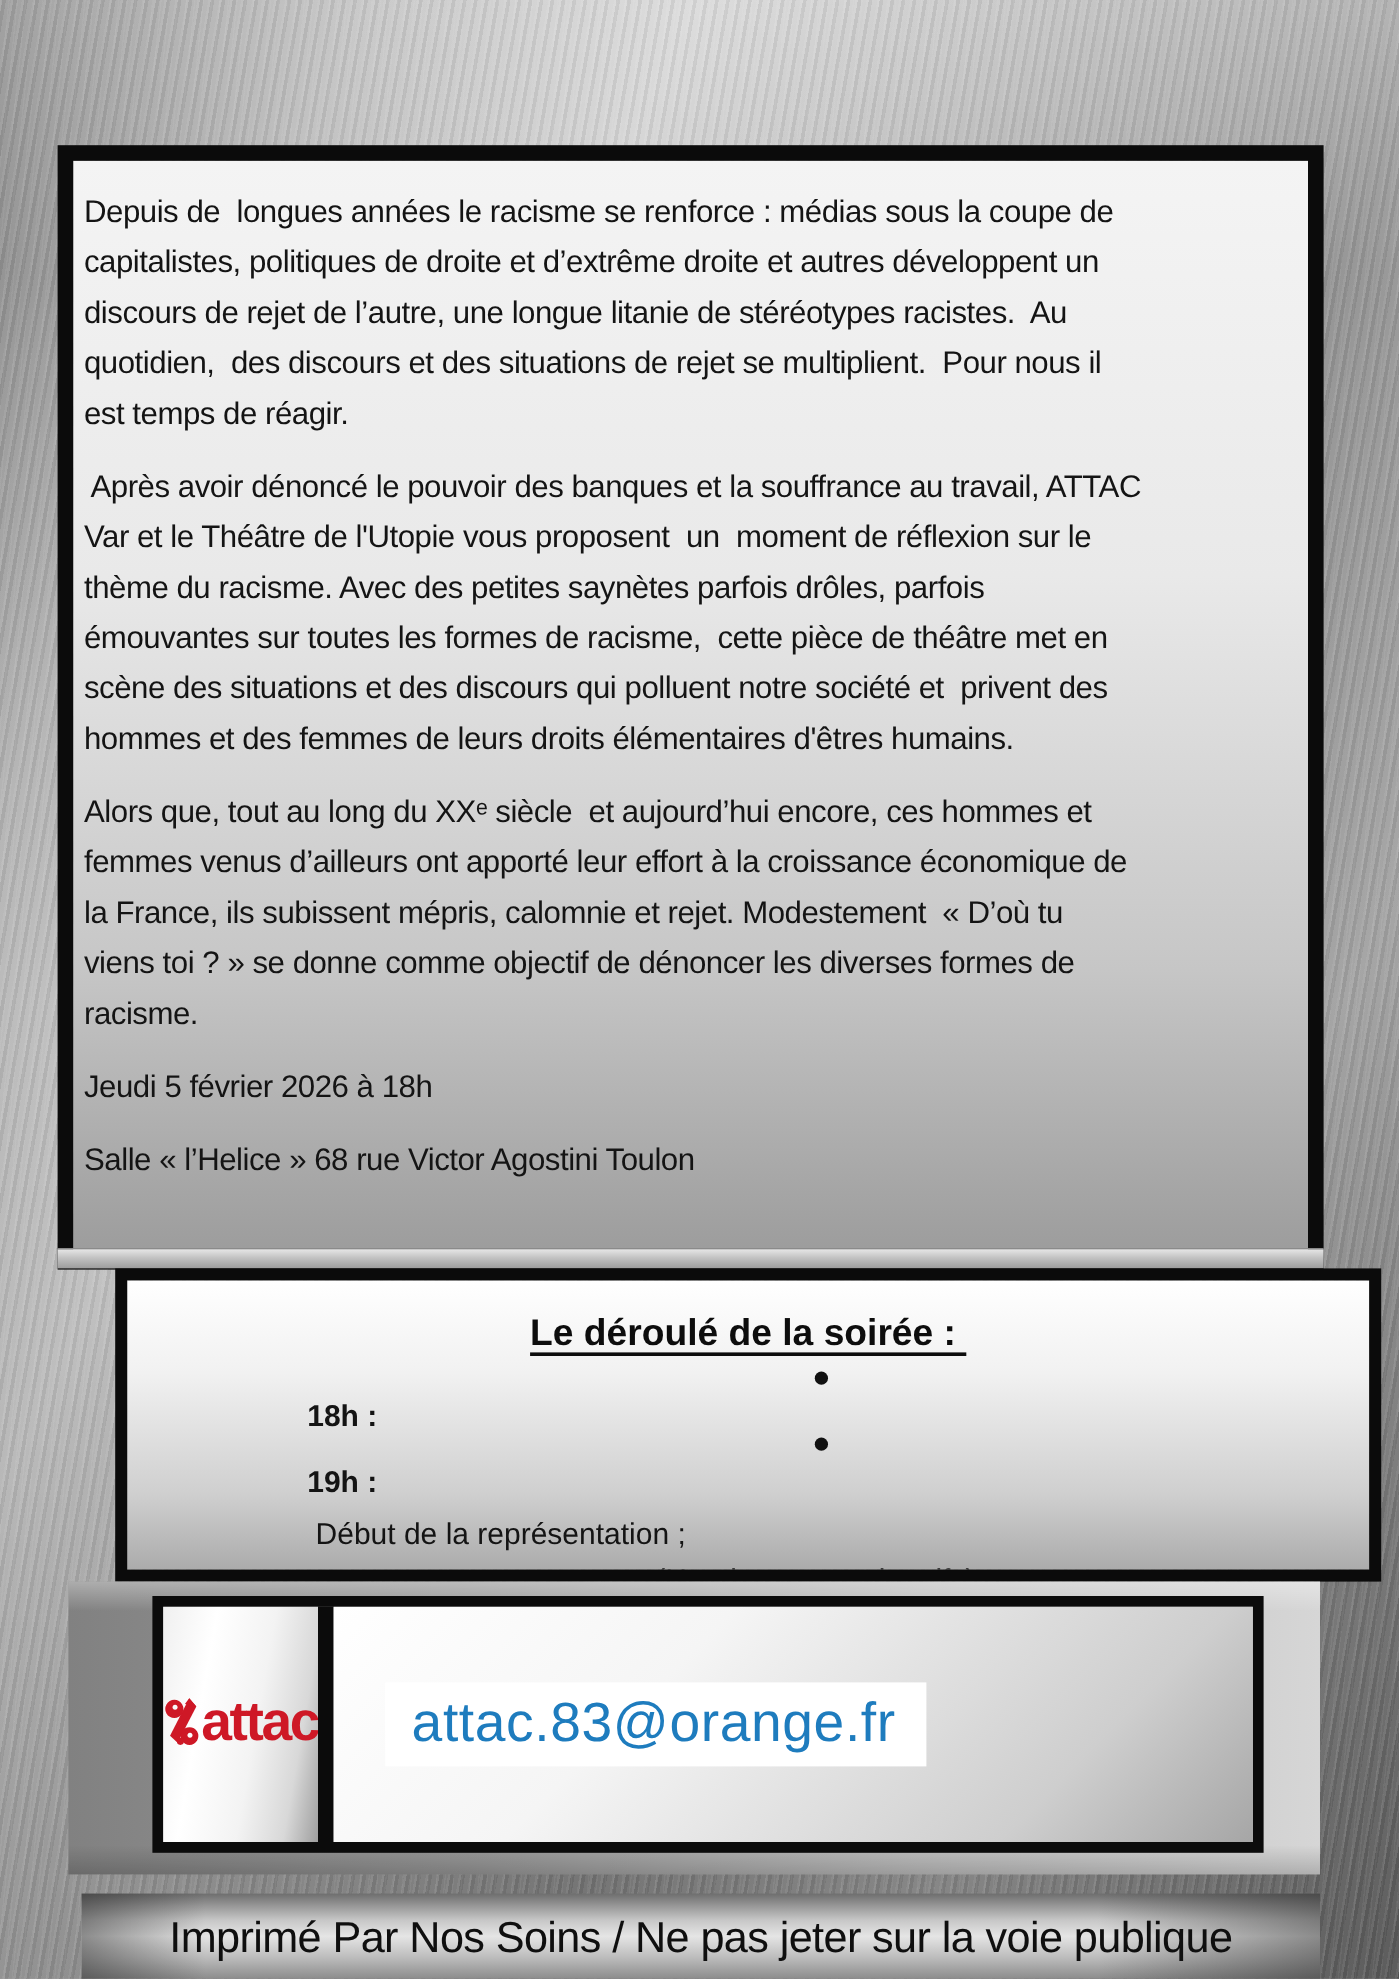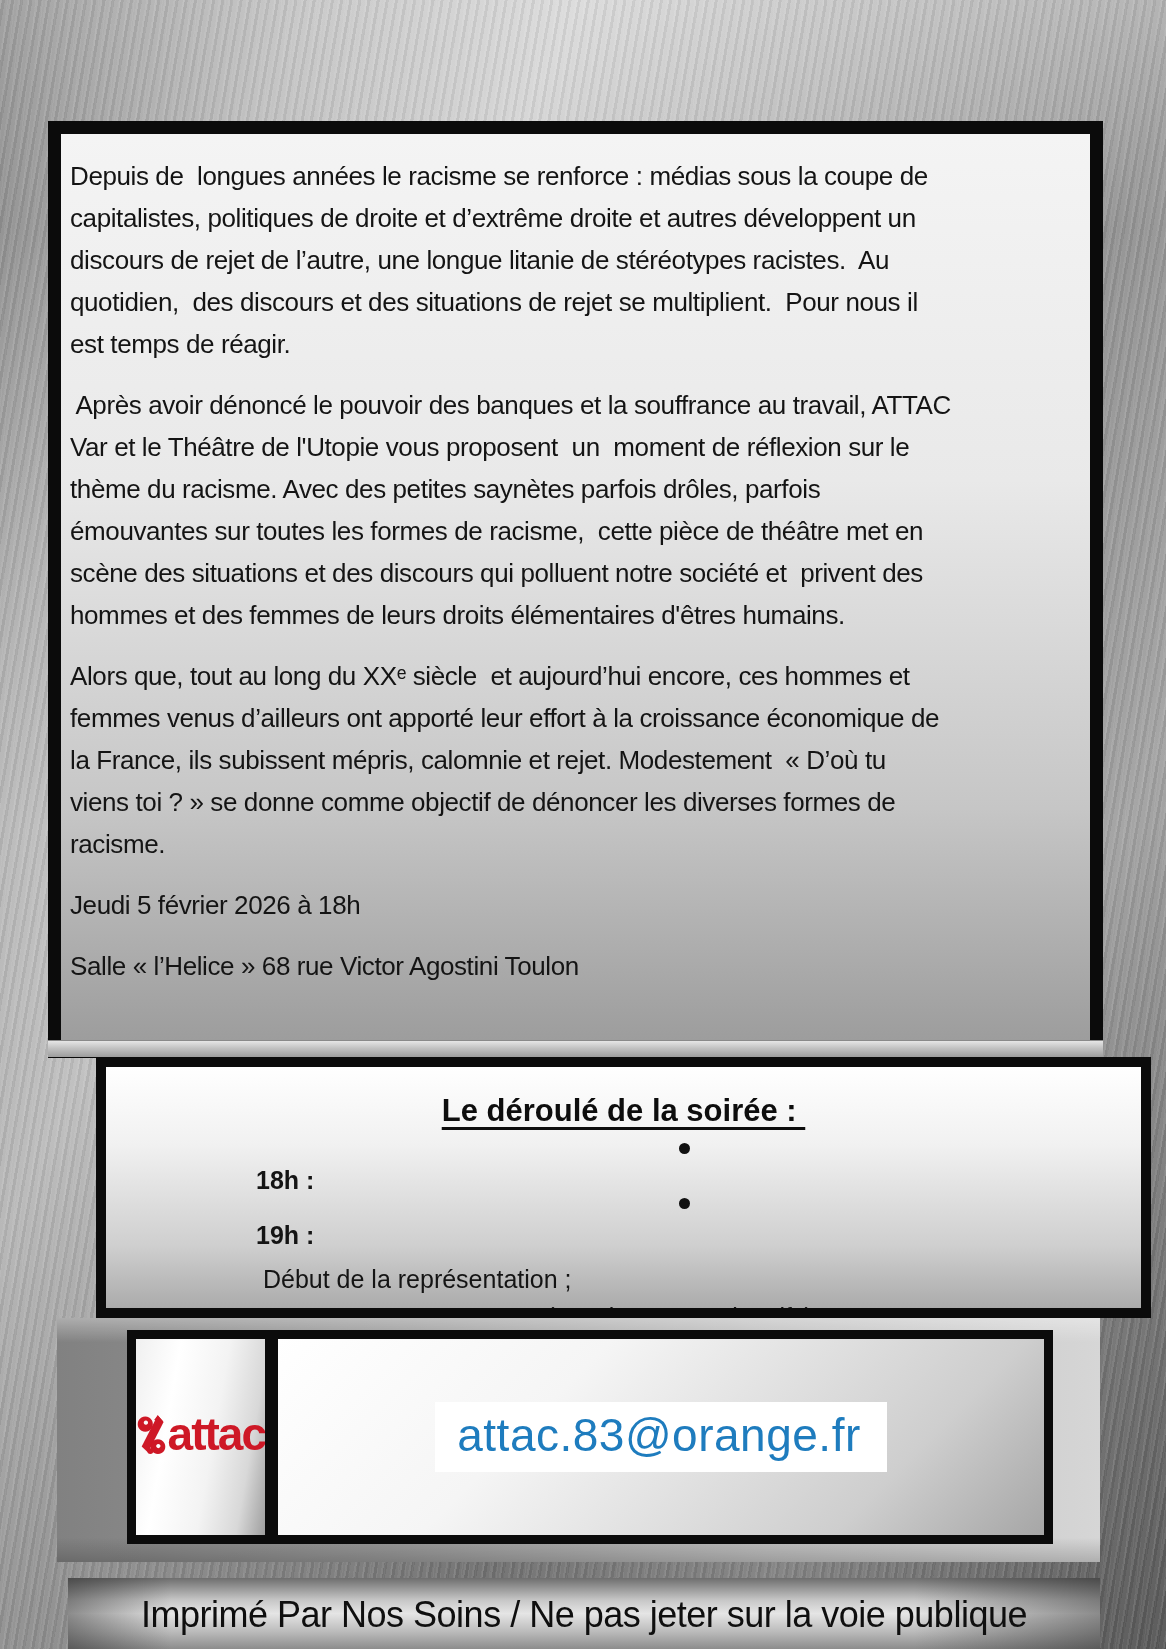--- a/index.html
+++ b/index.html
@@ -70,21 +70,21 @@
     padding-bottom:2px;overflow:hidden;
   }
   .logo-mark{width:104px;height:138px;margin-bottom:-2px;}
   .logo-word{
     font-size:46px;font-weight:bold;letter-spacing:-2px;line-height:44px;
     margin-top:-4px;
   }
   .email-cell{
     flex:1 1 auto;
     background:linear-gradient(135deg,#ffffff 0%,#f5f5f5 35%,#cecece 78%,#a6a6a6 100%);
-    display:flex;align-items:center;justify-content:center;
+    display:flex;align-items:center;padding-left:43px;
   }
   .email-box{
     background:#ffffff;
     padding:8px 26px 12px 22px;
     font-size:46px;letter-spacing:0.5px;
     line-height:50px;white-space:pre;
     cursor:pointer;
   }
   
   .footer-bar{

